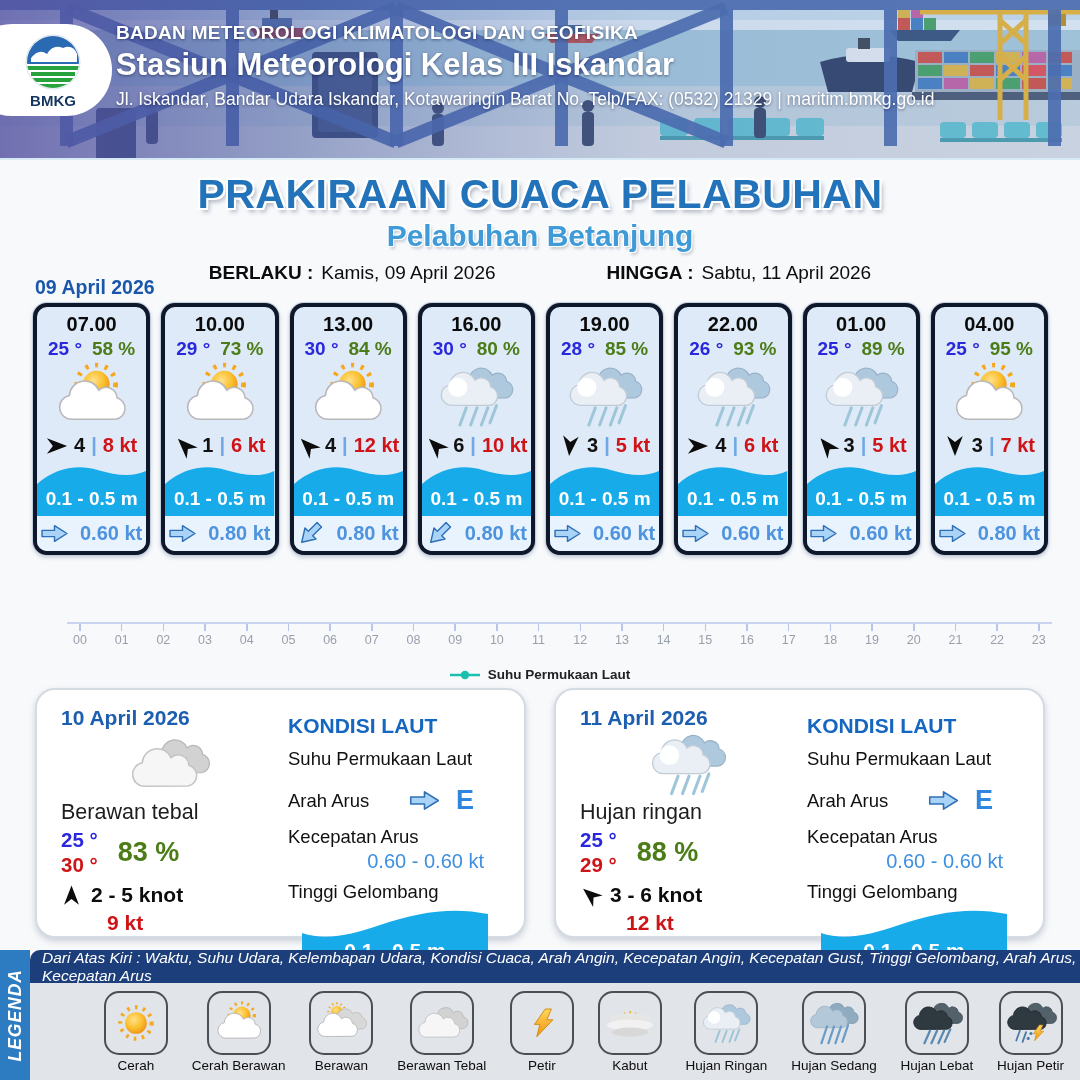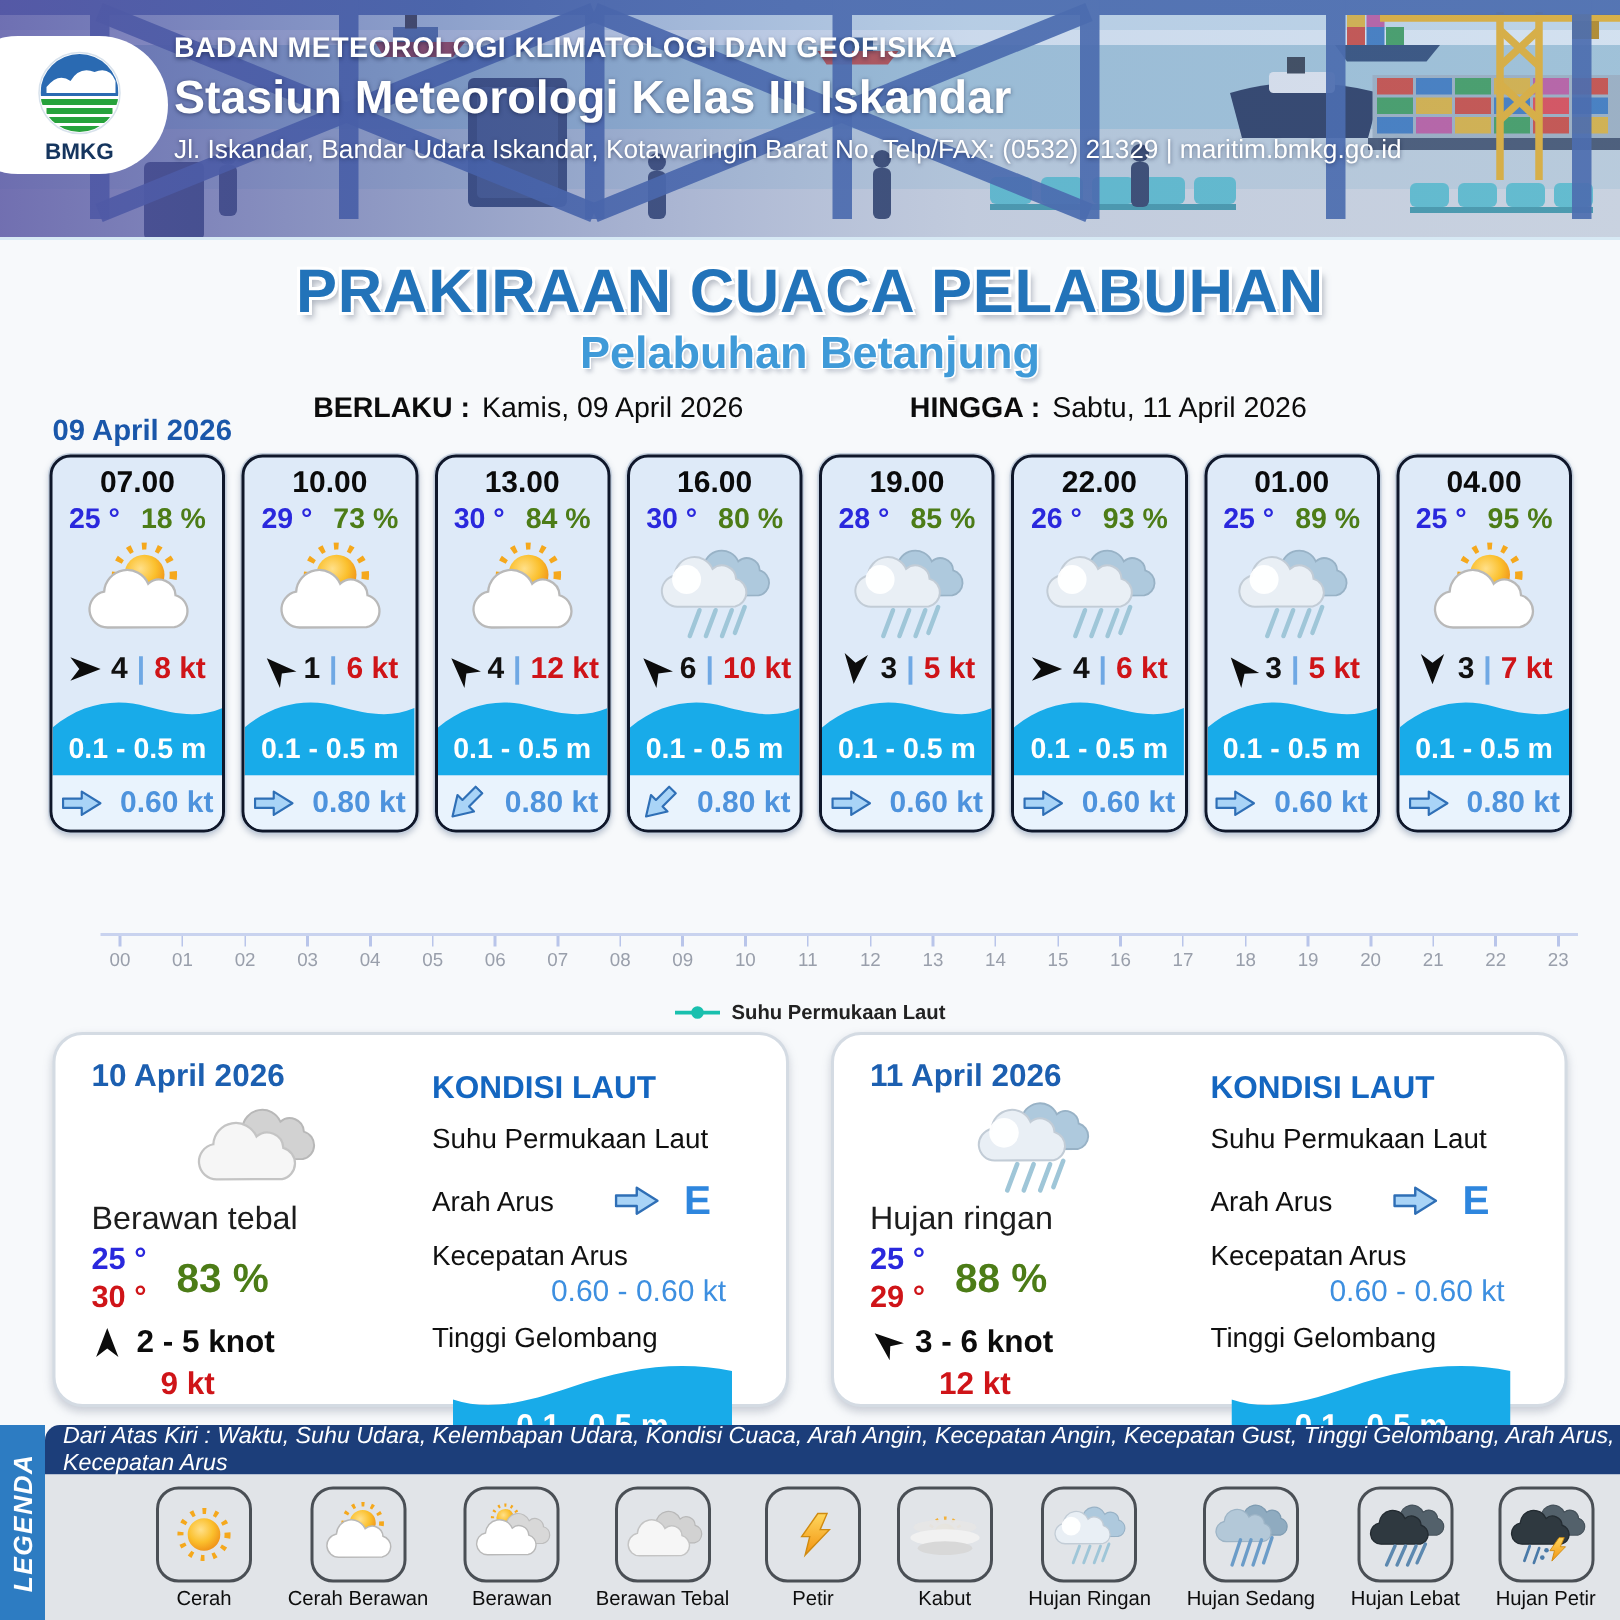--- a/index.html
+++ b/index.html
@@ -22,21 +22,21 @@
   .title-main{font-size:41px;font-weight:800;color:#2273b9;letter-spacing:.5px;line-height:44px;margin-top:10px;
     text-shadow:-2px -2px 0 #fff,2px -2px 0 #fff,-2px 2px 0 #fff,2px 2px 0 #fff,3px 4px 4px rgba(100,110,130,.5);}
   .title-port{font-size:30px;font-weight:800;color:#3f9ad8;margin-top:3px;
     text-shadow:-1px -1px 0 #fff,1px -1px 0 #fff,-1px 1px 0 #fff,1px 1px 0 #fff,2px 3px 3px rgba(120,130,150,.4);}
   .valid-row{display:flex;justify-content:center;gap:111px;margin-top:9px;font-size:19px;color:#0c0c0c;}
   .valid-row b{font-weight:800;margin-right:8px;}
 
   
   .fdate{position:absolute;left:35px;top:276px;font-size:19.5px;font-weight:700;color:#1a57aa;}
   .cards-row{position:absolute;left:33px;top:303px;width:1015px;height:252px;display:flex;gap:11px;}
-  .hcard{flex:1;background:#deeaf8;border-radius:14px;border:2px solid #0f172a;overflow:hidden;
+  .hcard{flex:1;background:#deeaf8;border-radius:14px;border:4px solid #0f172a;overflow:hidden;
          box-shadow:0 0 0 1px #c4cfdd,0 2px 4px rgba(90,110,140,.4);display:flex;flex-direction:column;}
   .hc-time{font-size:20px;font-weight:700;text-align:center;margin-top:6px;color:#0b0b0b;}
   .hc-th{display:flex;justify-content:space-between;padding:0 11px;font-size:19px;font-weight:700;margin-top:2px;}
   .hc-temp{color:#2a28dd;}
   .hc-hum{color:#4c7c17;}
   .hc-icon{height:74px;display:flex;align-items:center;justify-content:center;}
   .hc-icon svg{width:86px;height:70px;}
   .hc-wind{height:30px;display:flex;align-items:center;justify-content:center;gap:6px;font-size:20px;font-weight:700;}
   .wind-arrow{width:22px;height:22px;transform-origin:50% 50%;}
   .hc-sep{color:#6fa8e4;font-weight:700;}
@@ -370,21 +370,21 @@
       <div><b>HINGGA :</b><span>Sabtu, 11 April 2026</span></div>
     </div>
   </div>
 
   <div class="fdate">09 April 2026</div>
   <div class="cards-row">
   <div class="hcard">
     <div class="hc-time">07.00</div>
     <div class="hc-th">
       <span class="hc-temp">25 °</span>
-      <span class="hc-hum">18 %</span>
+      <span class="hc-hum">58 %</span>
     </div>
     <div class="hc-icon">
           <svg viewBox="0 0 80 62">
             <use href="#icon-cerah-berawan"></use>
           </svg>
         </div>
     <div class="hc-wind">
       <svg class="wind-arrow" viewBox="0 0 24 24" style="transform: rotate(90deg);">
             <use href="#windDart"></use>
           </svg>

